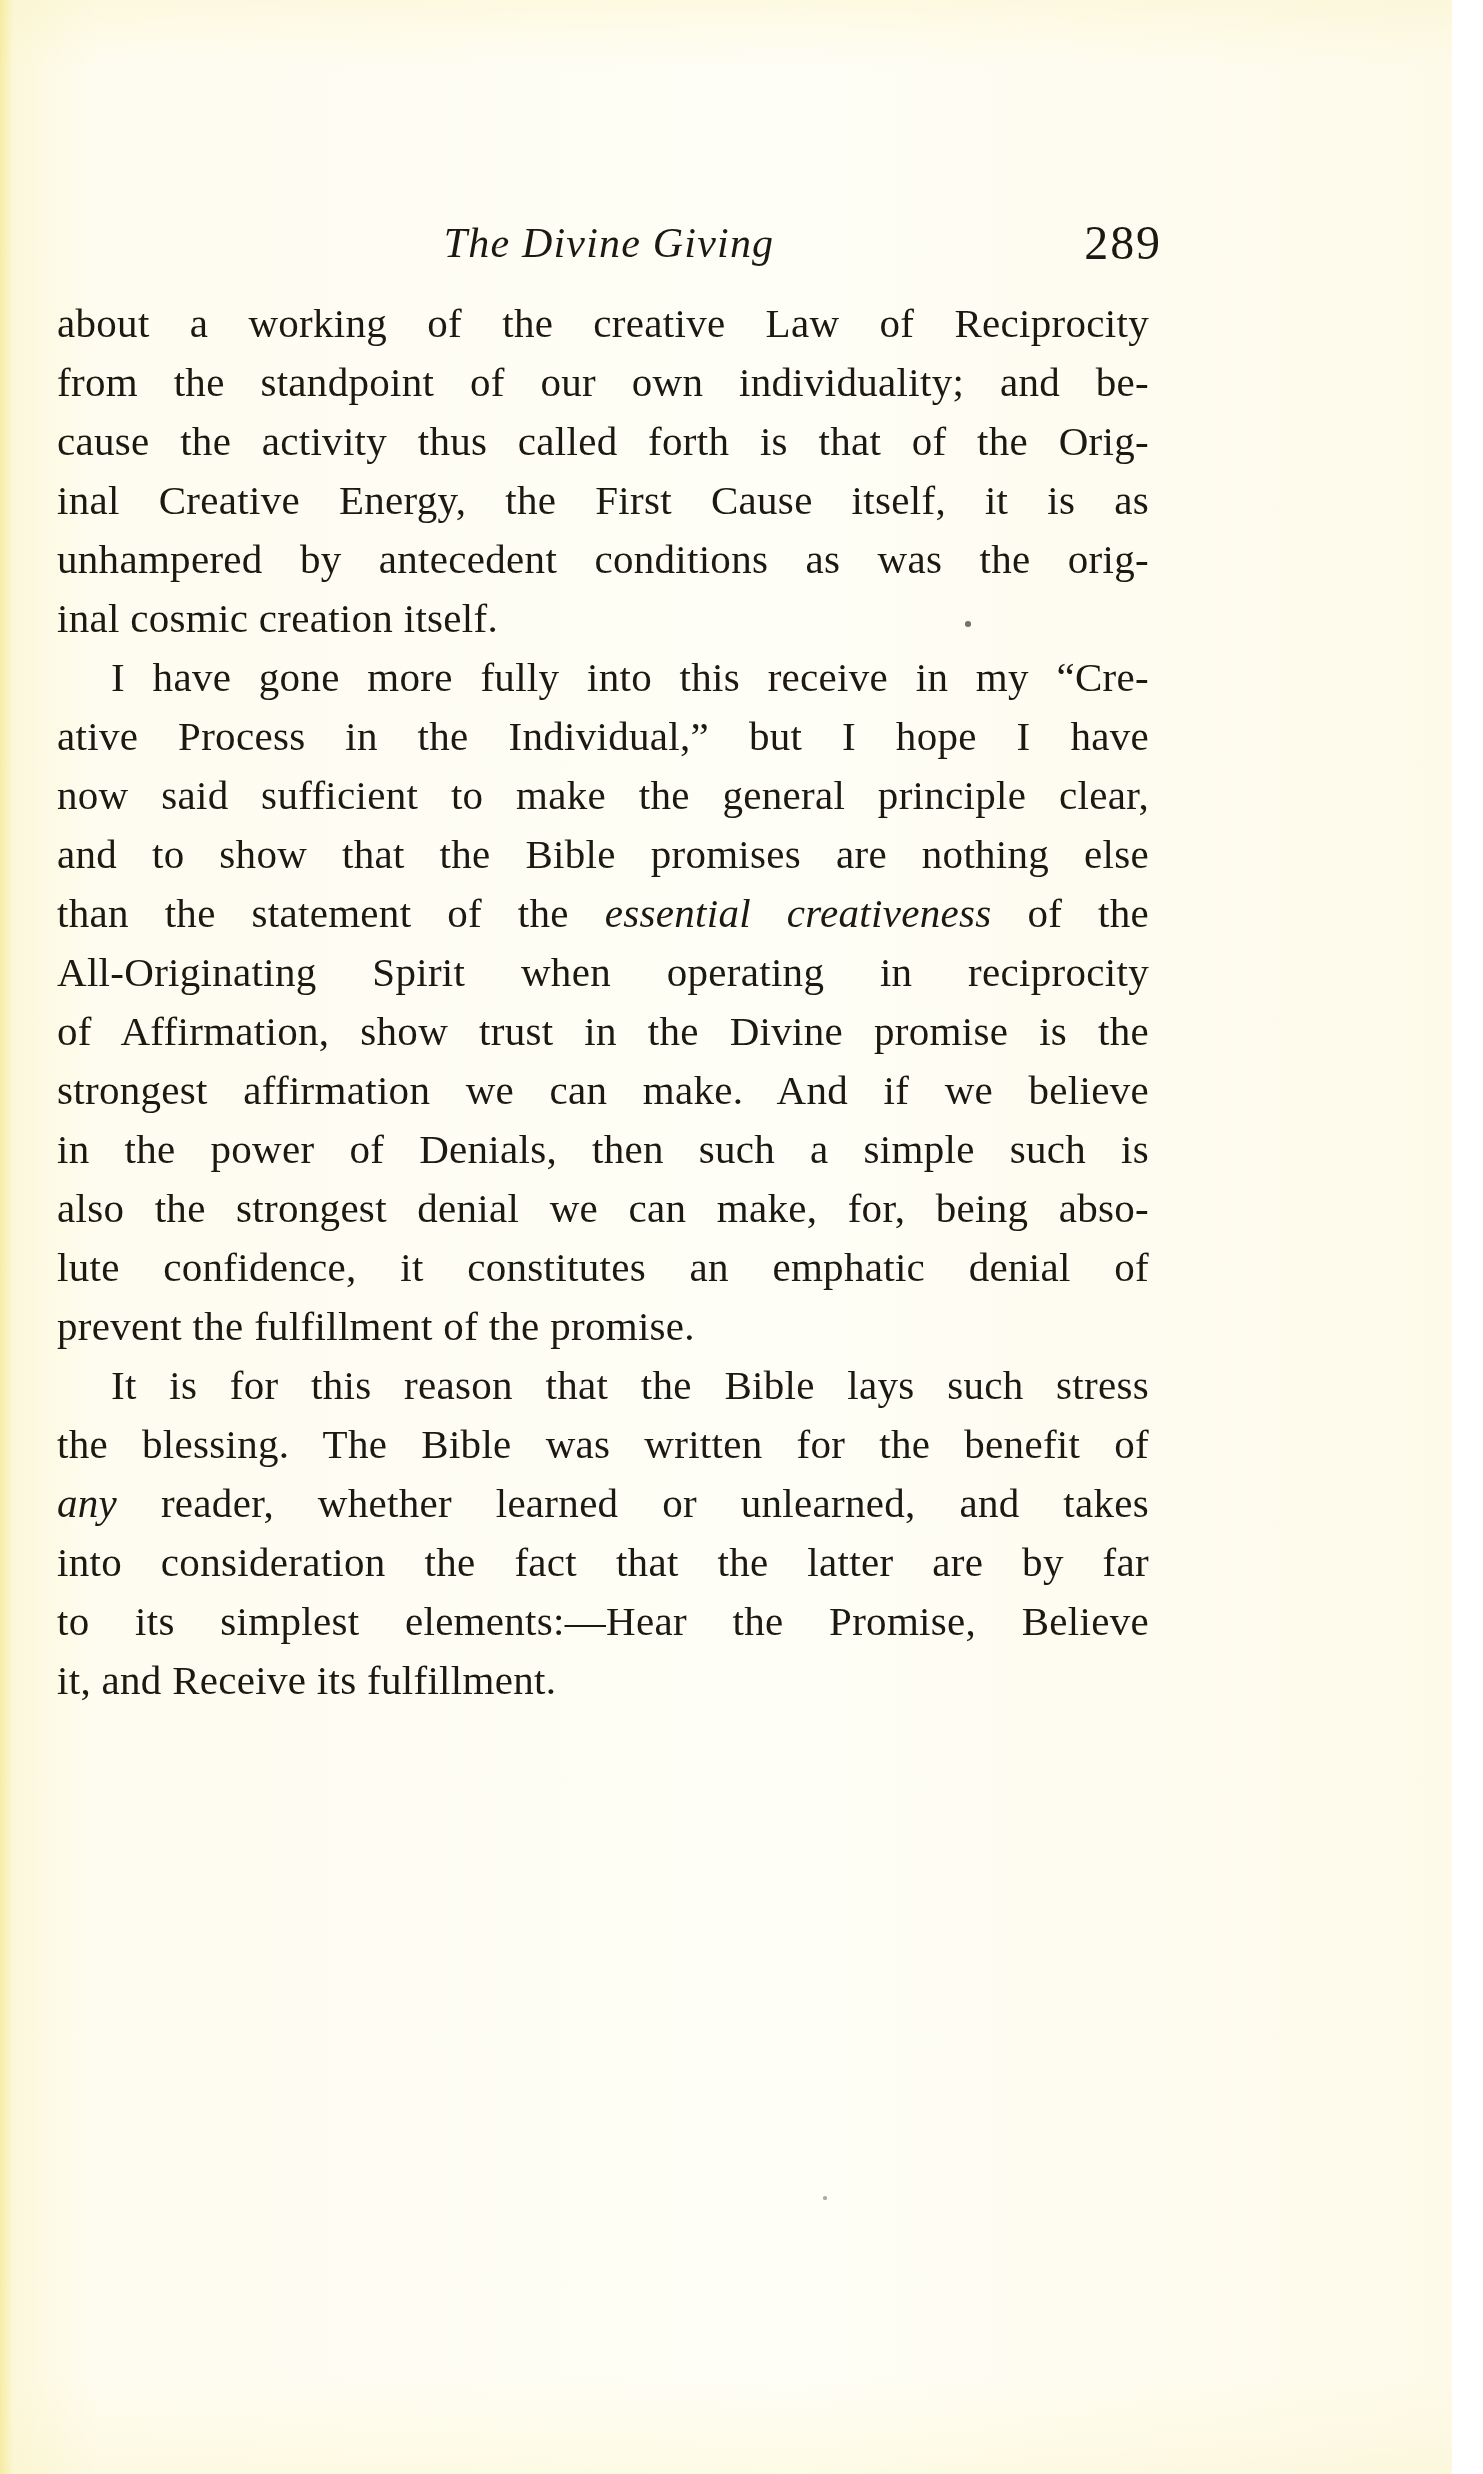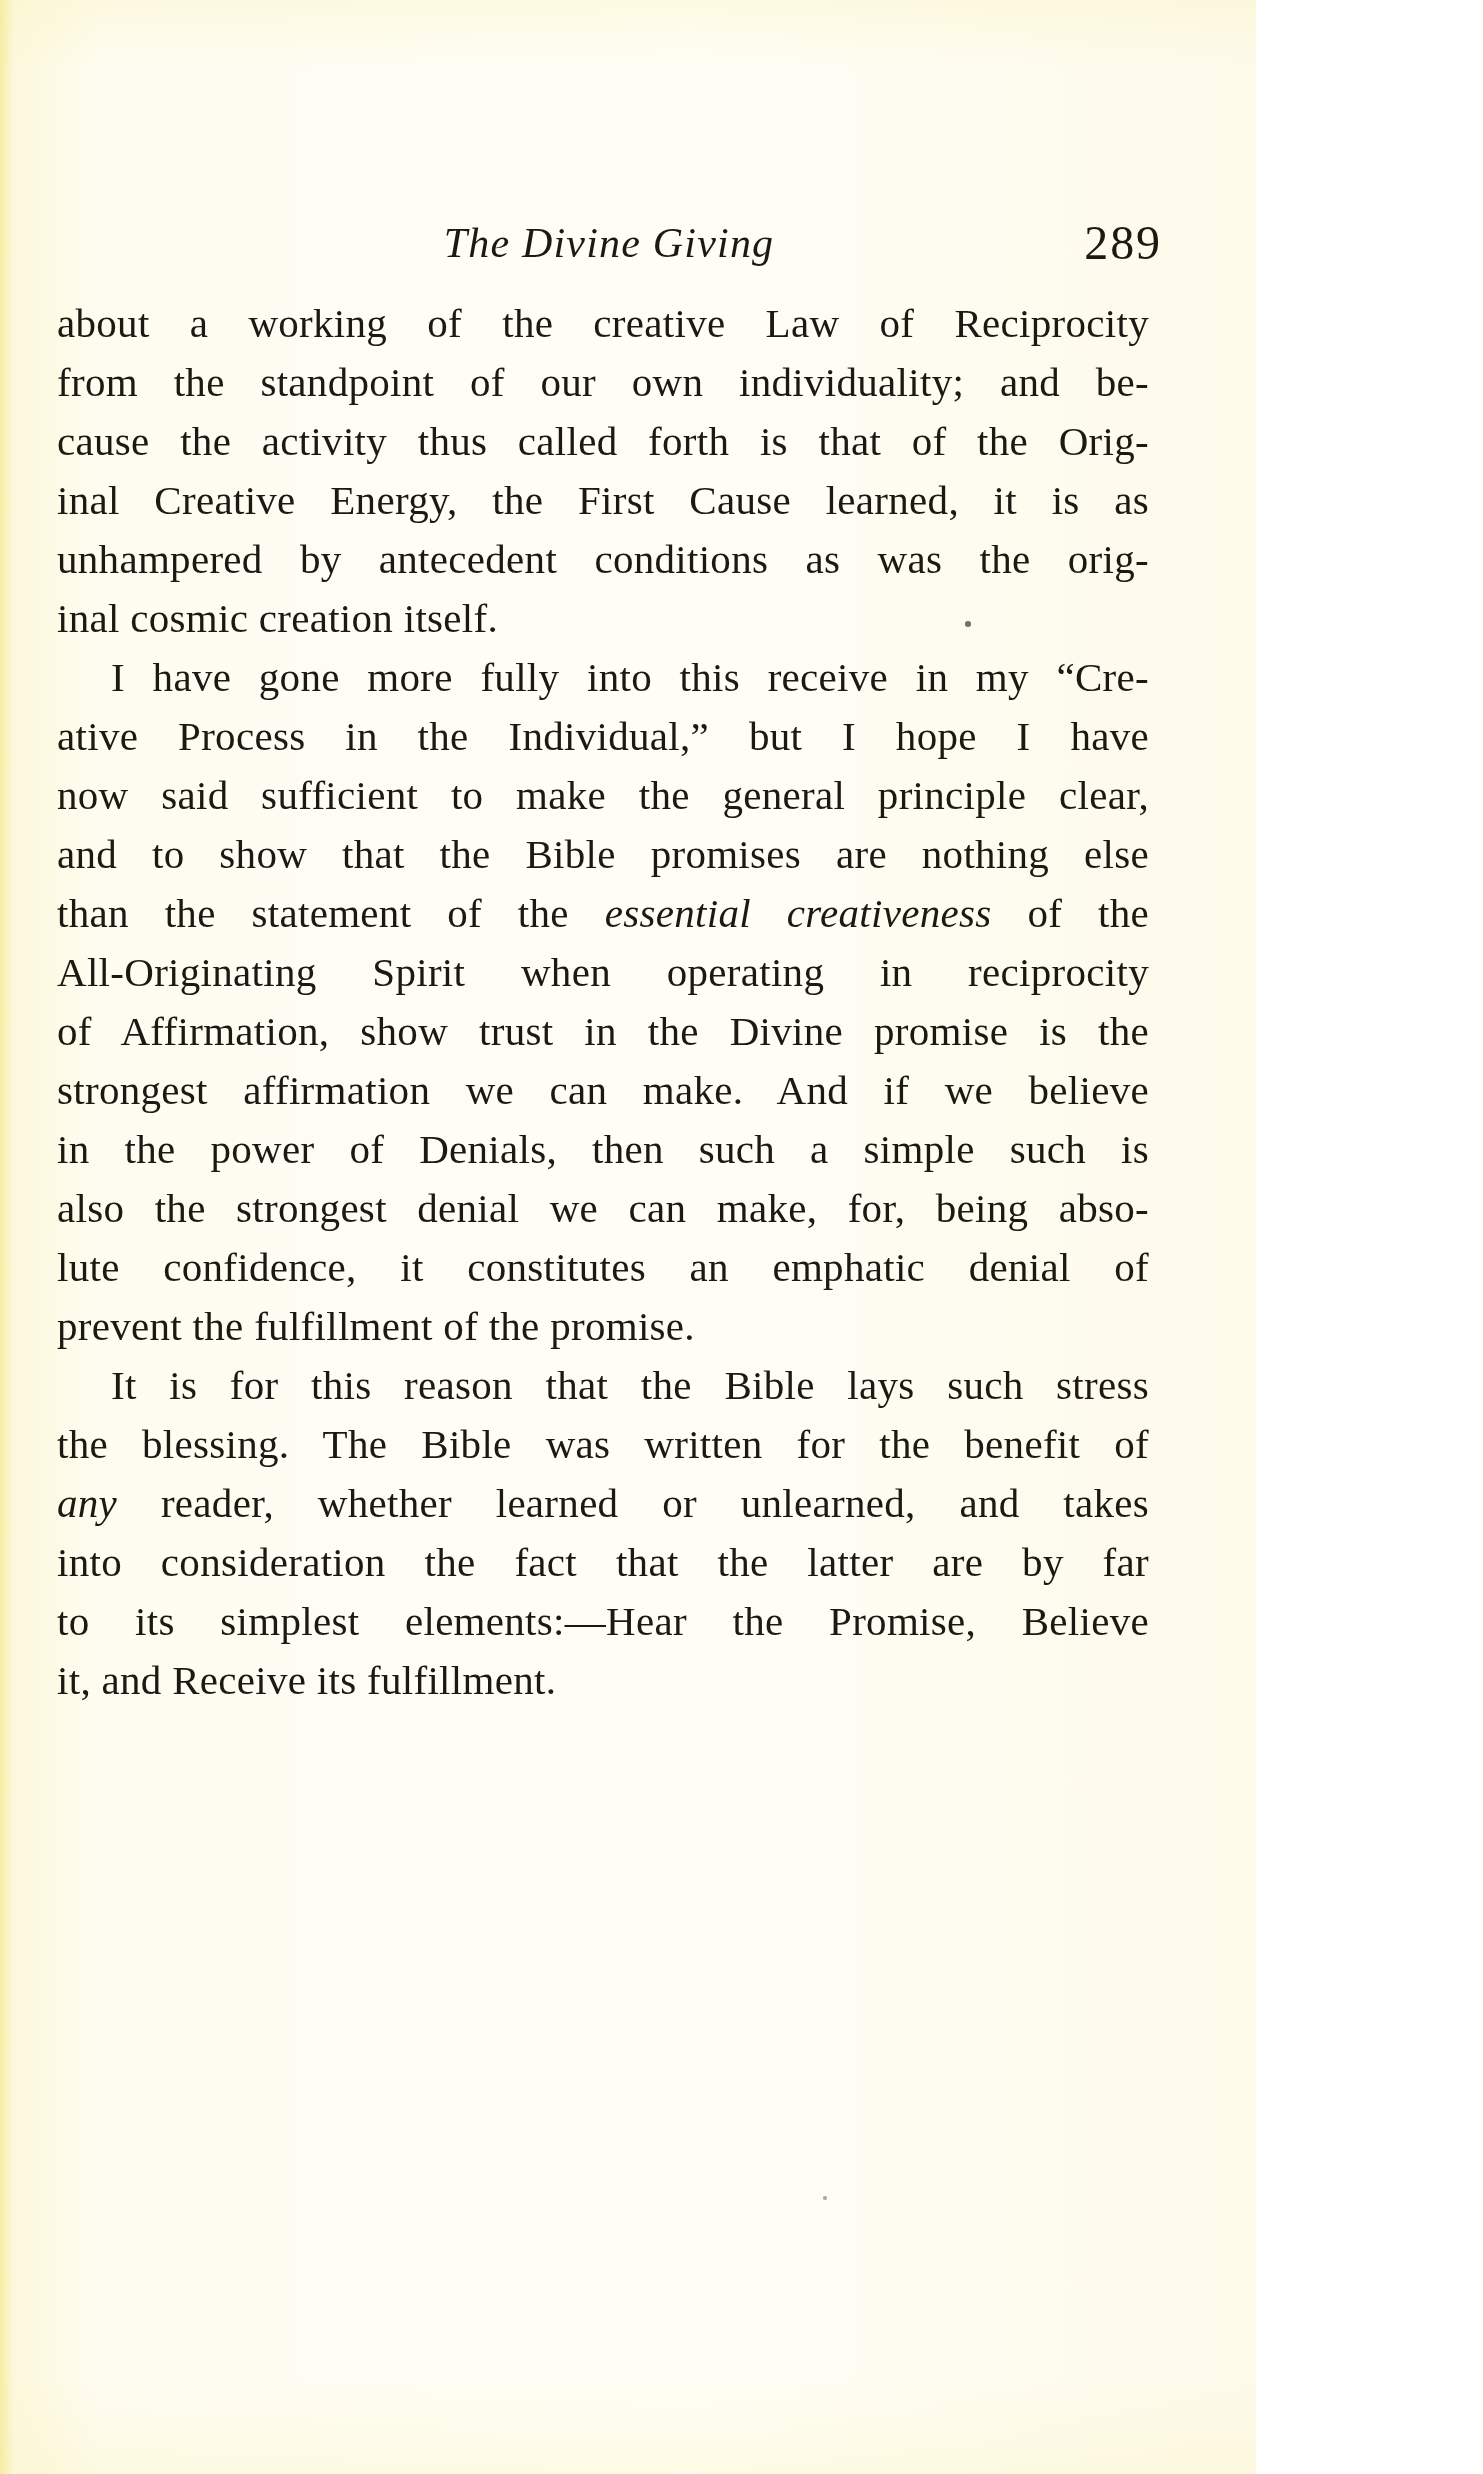--- a/index.html
+++ b/index.html
@@ -7,21 +7,21 @@
     padding: 0;
   }
   body {
     width: 1484px;
     height: 2475px;
     font-family: "Liberation Serif", "DejaVu Serif", serif;
     overflow: hidden;
   }
   .page {
     position: relative;
-    width: 1256px;
+    width: 1452px;
     height: 2475px;
     background:
       linear-gradient(90deg, rgba(246,233,150,0.85) 0px, rgba(250,243,195,0.45) 13.6px, rgba(255,253,240,0) 99px),
       linear-gradient(180deg, rgba(250,243,196,0.40) 0px, rgba(255,253,242,0) 68px),
       linear-gradient(180deg, rgba(255,253,242,0) 2378px, rgba(250,243,196,0.35) 2475px),
       linear-gradient(90deg, #fefcf0 0%, #fffef6 55%, #fdfaea 100%);
     color: #1c1812;
   }
   .running-head {
     position: absolute;
@@ -87,21 +87,21 @@
 
   <div class="running-head">
     <div class="running-title">The Divine Giving</div>
     <div class="page-number">289</div>
   </div>
 
   <div class="body-text">
       <div class="line"><span>about a working of the creative Law of Reciprocity</span></div>
       <div class="line"><span>from the standpoint of our own individuality; and be-</span></div>
       <div class="line"><span>cause the activity thus called forth is that of the Orig-</span></div>
-      <div class="line"><span>inal Creative Energy, the First Cause learned, it is as</span></div>
+      <div class="line"><span>inal Creative Energy, the First Cause itself, it is as</span></div>
       <div class="line"><span>unhampered by antecedent conditions as was the orig-</span></div>
       <div class="line para-end"><span>inal cosmic creation itself.</span></div>
       <div class="line indent"><span>I have gone more fully into this receive in my “Cre-</span></div>
       <div class="line"><span>ative Process in the Individual,” but I hope I have</span></div>
       <div class="line"><span>now said sufficient to make the general principle clear,</span></div>
       <div class="line"><span>and to show that the Bible promises are nothing else</span></div>
       <div class="line"><span>than the statement of the </span><span class="italic">essential creativeness</span><span> of the</span></div>
       <div class="line"><span>All-Originating Spirit when operating in reciprocity</span></div>
       <div class="line"><span>of Affirmation, show trust in the Divine promise is the</span></div>
       <div class="line"><span>strongest affirmation we can make.  And if we believe</span></div>

